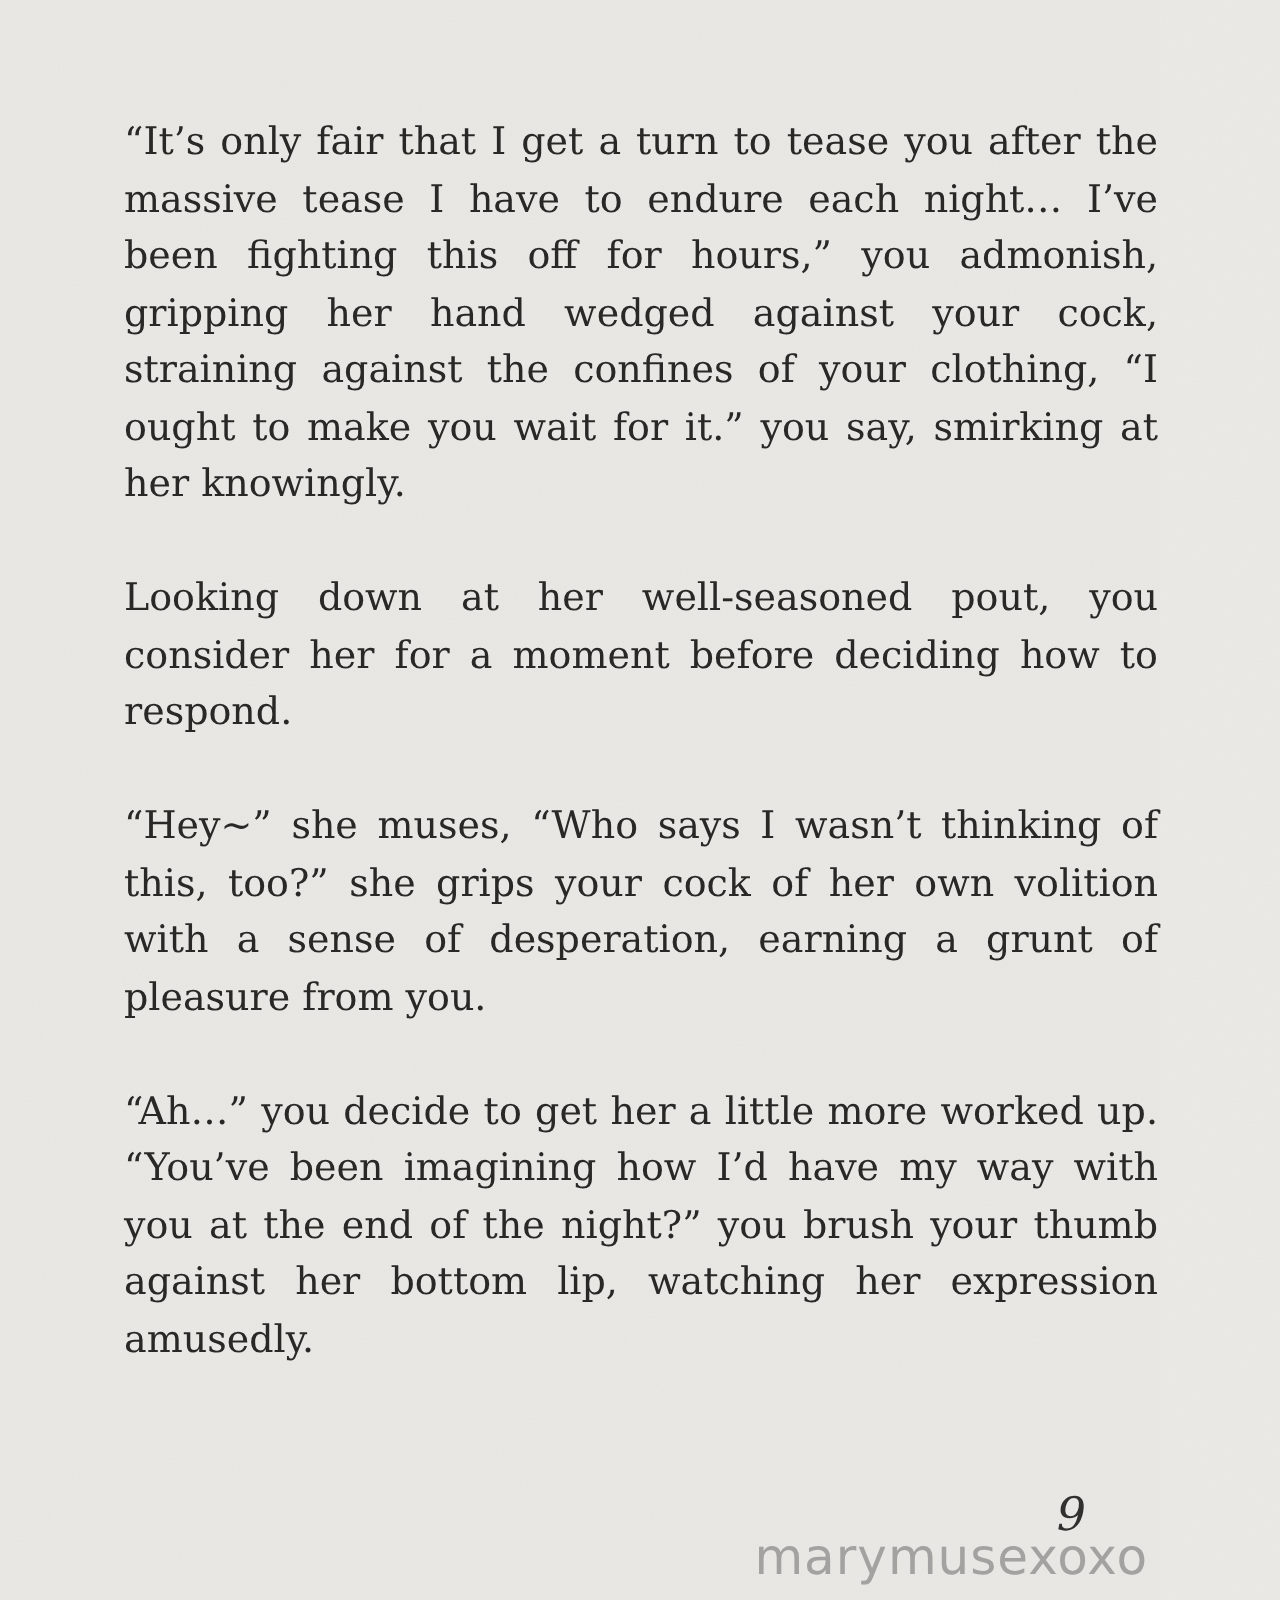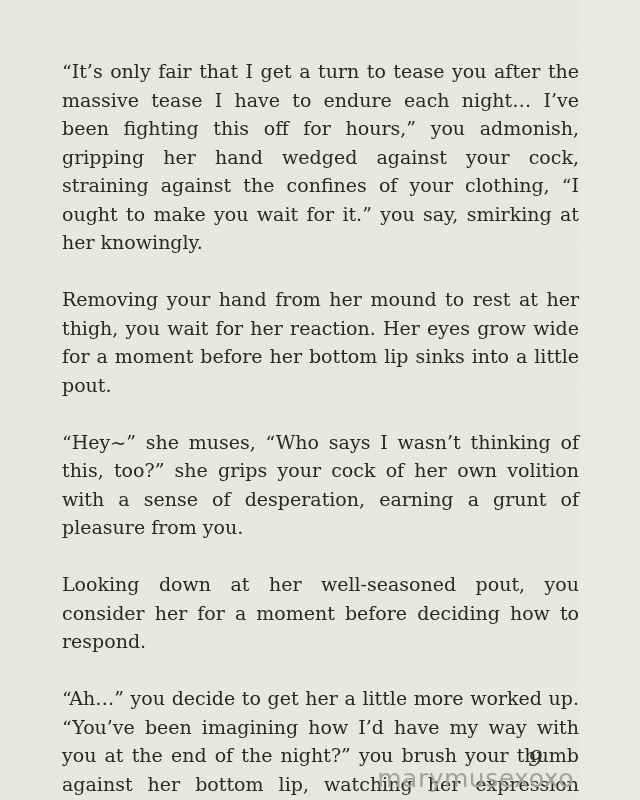--- a/index.html
+++ b/index.html
@@ -67,22 +67,21 @@
   <svg class="grain" width="640" height="800" xmlns="http://www.w3.org/2000/svg" aria-hidden="true">
     <filter id="paperNoise">
       <feTurbulence type="fractalNoise" baseFrequency="0.85" numOctaves="2" seed="7" stitchTiles="stitch"></feTurbulence>
       <feColorMatrix type="matrix" values="0 0 0 0 0.45  0 0 0 0 0.45  0 0 0 0 0.43  0 0 0 0.055 0"></feColorMatrix>
     </filter>
     <rect width="640" height="800" filter="url(#paperNoise)"></rect>
   </svg>
 
   <div class="text-block">
     <p>“It’s only fair that I get a turn to tease you after the massive tease I have to endure each night… I’ve been fighting this off for hours,” you admonish, gripping her hand wedged against your cock, straining against the confines of your clothing, “I ought to make you wait for it.” you say, smirking at her knowingly.</p>
-    <p>Removing your hand from her mound to rest at her thigh, you wait for her reaction. Her eyes grow wide for a moment before her bottom lip sinks into a little pout.</p>
+    <p>Looking down at her well-seasoned pout, you consider her for a moment before deciding how to respond.</p>
     <p>“Hey~” she muses, “Who says I wasn’t thinking of this, too?” she grips your cock of her own volition with a sense of desperation, earning a grunt of pleasure from you.</p>
-    <p>Looking down at her well-seasoned pout, you consider her for a moment before deciding how to respond.</p>
     <p>“Ah…” you decide to get her a little more worked up. “You’ve been imagining how I’d have my way with you at the end of the night?” you brush your thumb against her bottom lip, watching her expression amusedly.</p>
   </div>
 
   <div class="page-number">9</div>
   <div class="watermark">marymusexoxo</div>
 
 </div>
 
 </body></html>

